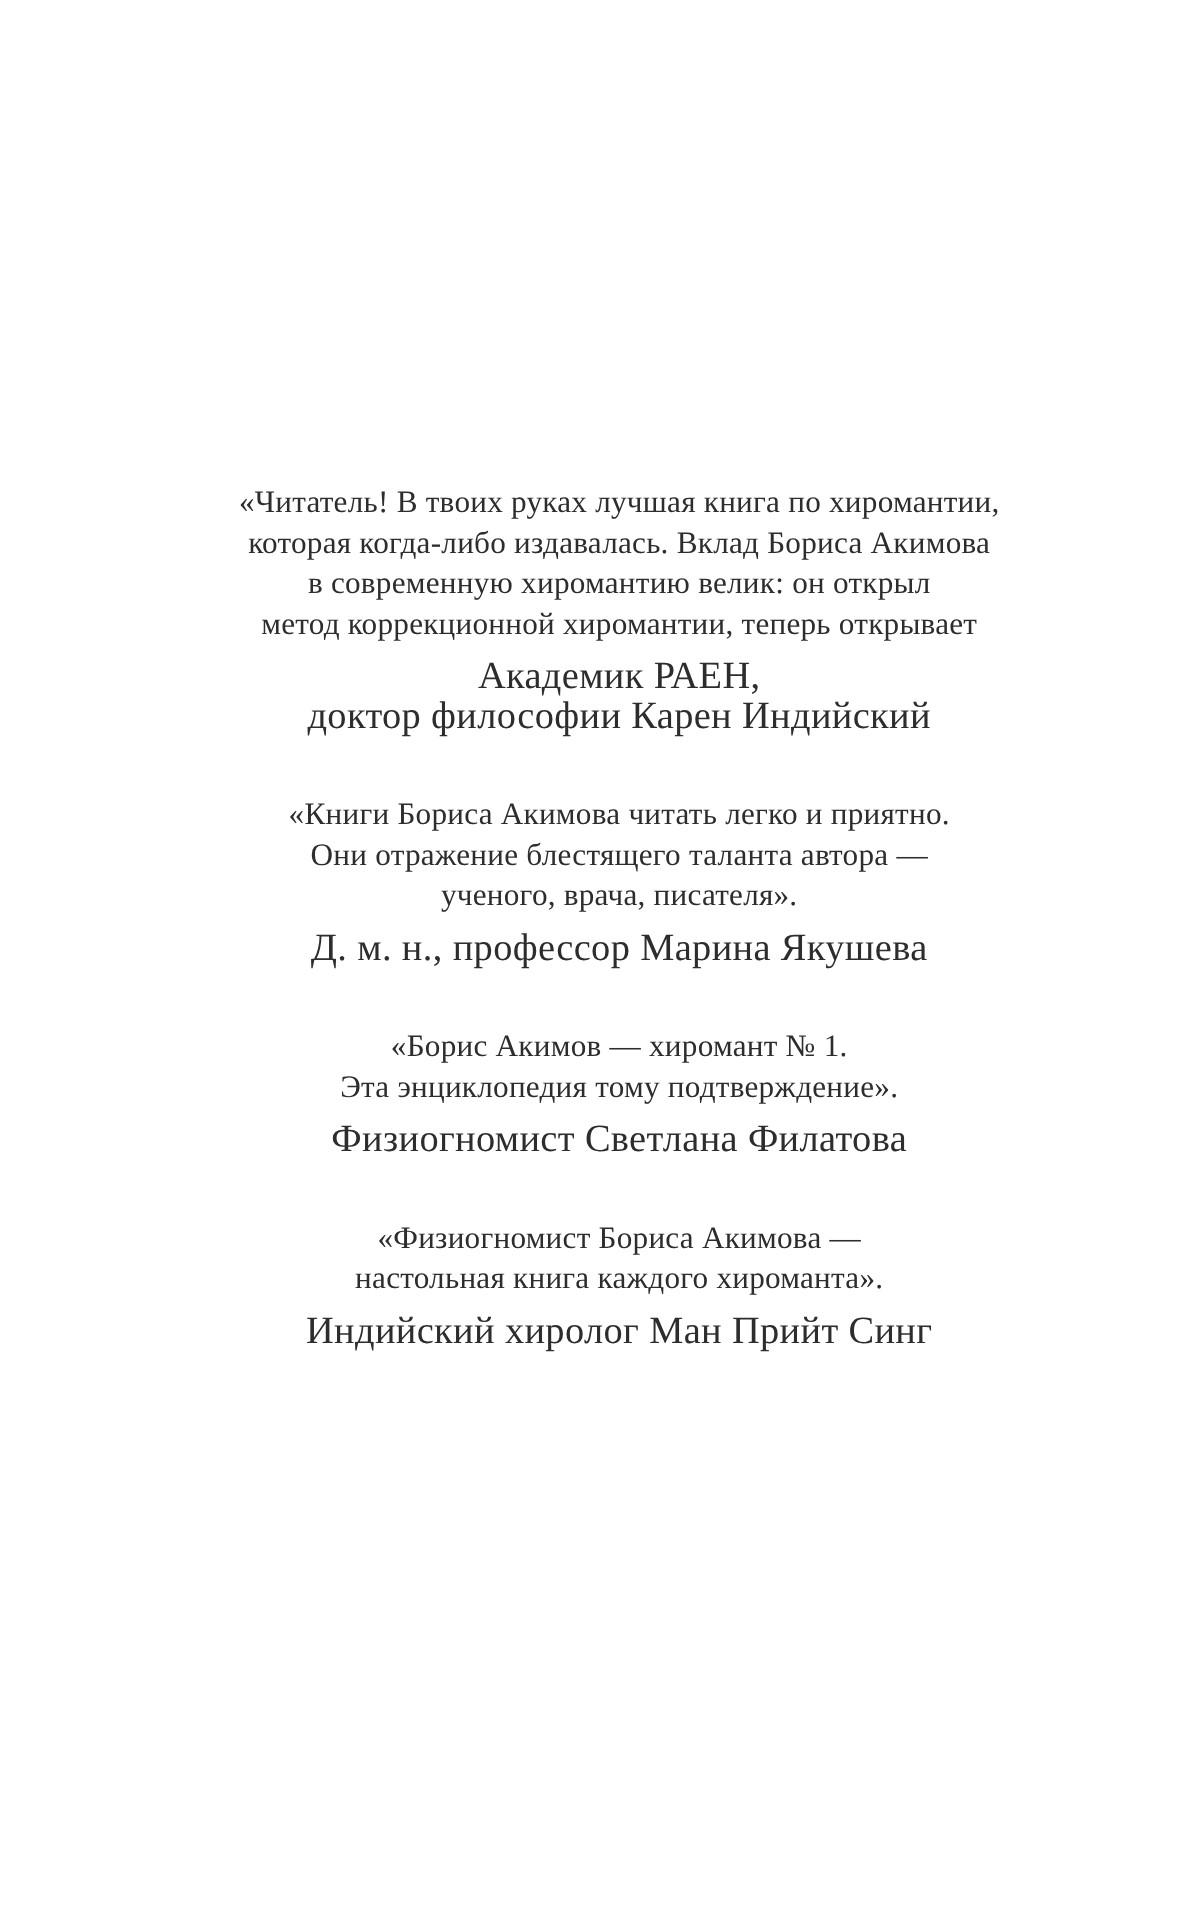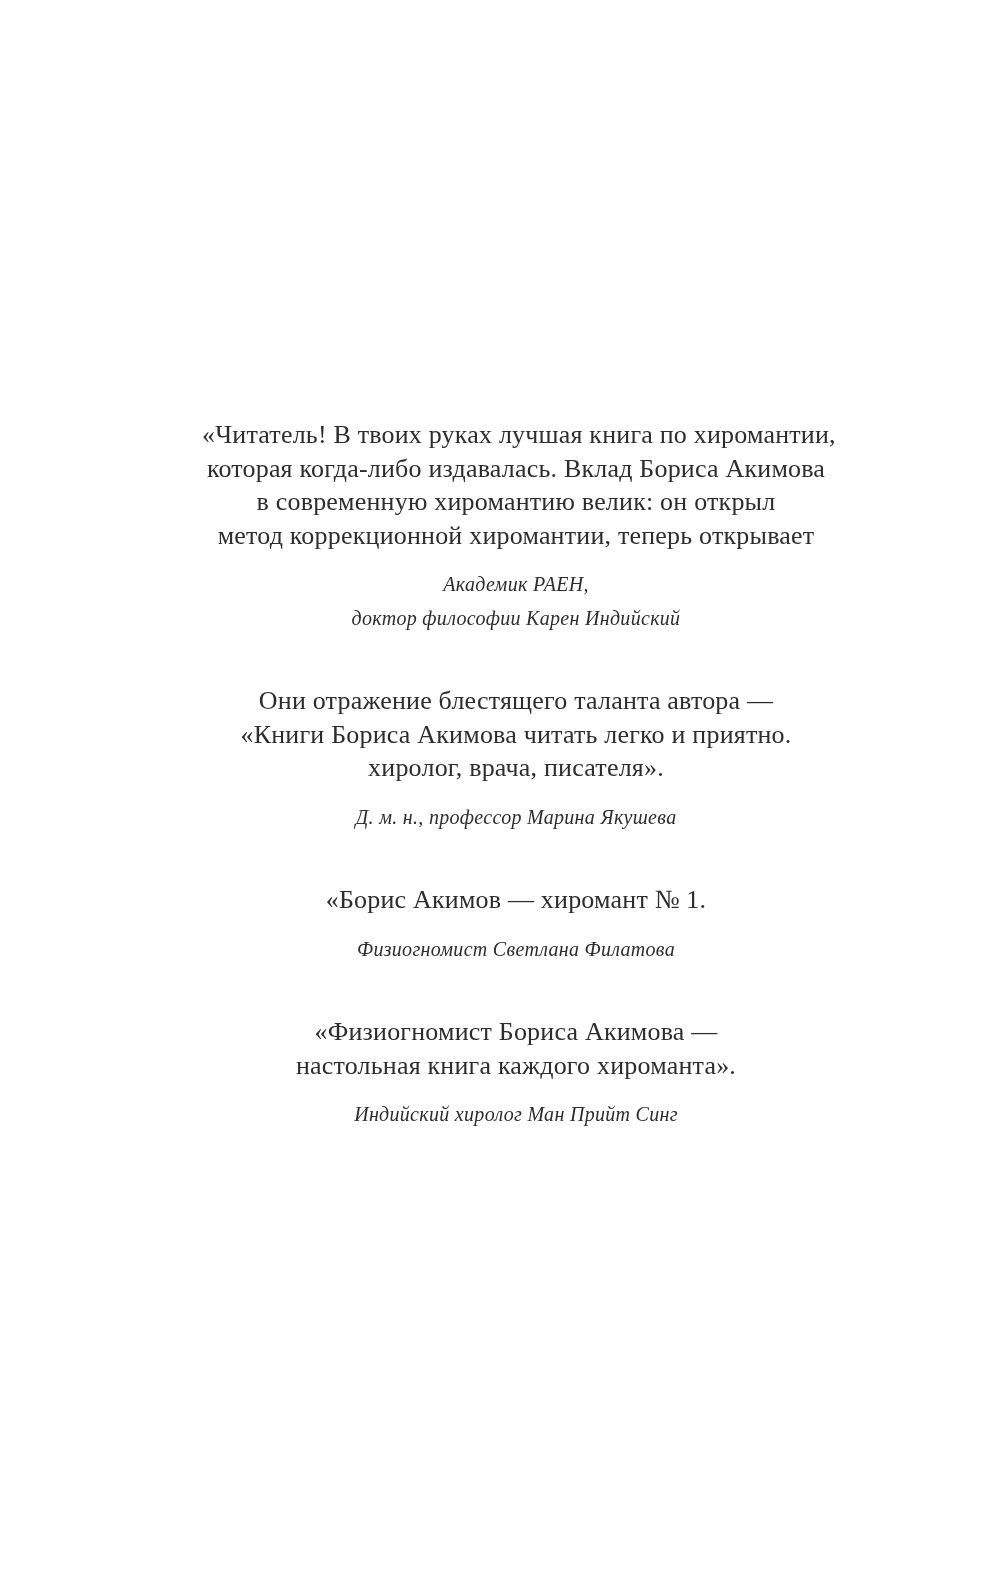--- a/index.html
+++ b/index.html
@@ -22,32 +22,31 @@
     margin-left: 186px;
     text-align: center;
   }
   .quote-block {
     margin: 0 0 49px 0;
   }
   .quote-block:last-child {
     margin-bottom: 0;
   }
   .quote {
-    margin: 16px;
+    margin: 0;
     font-size: 26px;
     line-height: 33.5px;
     letter-spacing: 0.2px;
     font-weight: 400;
   }
   .attribution {
     margin: 10px 0 0 0;
-    font-size: 20px;
+    font-size: 32px;
     line-height: 33.5px;
     letter-spacing: 0.3px;
-    font-style: italic;
     font-weight: 400;
   }
   .line {
     display: block;
     white-space: nowrap;
   }
 </style>
 </head>
 <body>
 
@@ -62,32 +61,33 @@
         <span class="line">метод коррекционной хиромантии, теперь открывает</span>
       </p>
       <p class="attribution">
         <span class="line">Академик РАЕН,</span>
         <span class="line">доктор философии Карен Индийский</span>
       </p>
     </section>
 
     <section class="quote-block">
       <p class="quote">
+        <span class="line">«Книги Бориса Акимова читать легко и приятно.</span>
         <span class="line">Они отражение блестящего таланта автора —</span>
-        <span class="line">«Книги Бориса Акимова читать легко и приятно.</span>
-        <span class="line">хиролог, врача, писателя».</span>
+        <span class="line">ученого, врача, писателя».</span>
       </p>
       <p class="attribution">
         <span class="line">Д. м. н., профессор Марина Якушева</span>
       </p>
     </section>
 
     <section class="quote-block">
       <p class="quote">
         <span class="line">«Борис Акимов — хиромант № 1.</span>
+        <span class="line">Эта энциклопедия тому подтверждение».</span>
       </p>
       <p class="attribution">
         <span class="line">Физиогномист Светлана Филатова</span>
       </p>
     </section>
 
     <section class="quote-block">
       <p class="quote">
         <span class="line">«Физиогномист Бориса Акимова —</span>
         <span class="line">настольная книга каждого хироманта».</span>

